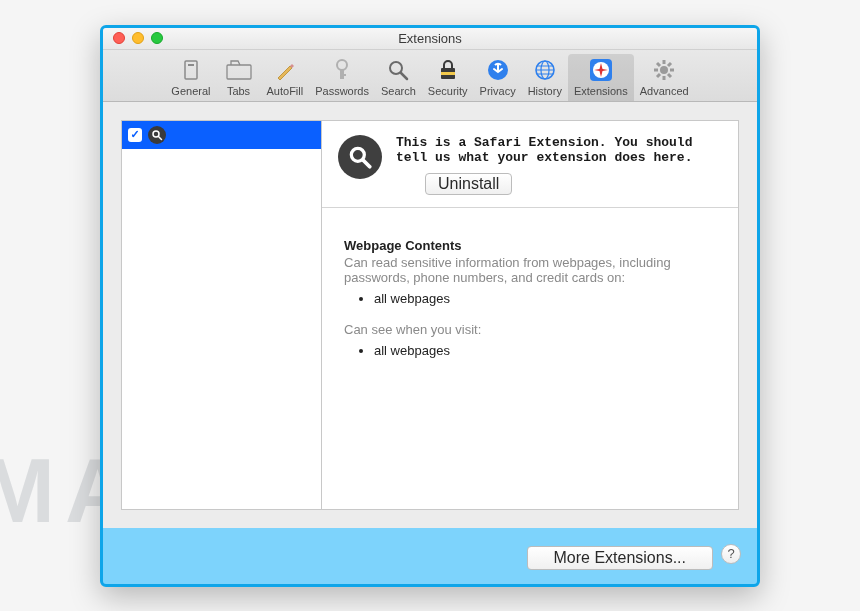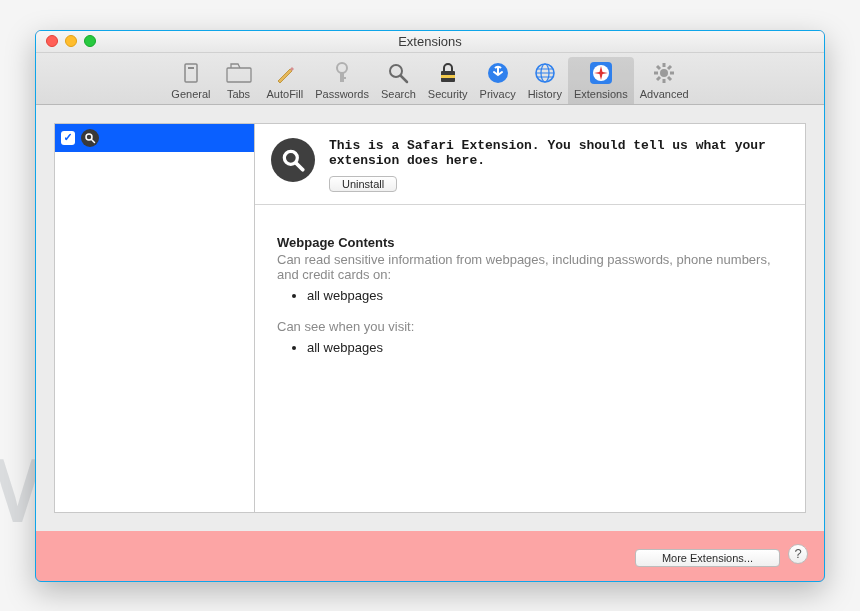--- a/index.html
+++ b/index.html
@@ -19,23 +19,23 @@
       font-weight: 800;
       color: rgba(100,110,120,0.18);
       letter-spacing: 10px;
       top: 440px;
       left: -20px;
       z-index: 0;
       white-space: nowrap;
       pointer-events: none;
     }
     .window {
-      width: 790px;
-      background: #fca5a5;
-      border: 1px solid #0ea5e9;
+      width: 660px;
+      background: #7dd3fc;
+      border: 3px solid #0ea5e9;
       border-radius: 6px;
       box-shadow: 0 10px 30px rgba(0,0,0,0.25);
       position: relative;
       z-index: 1;
       overflow: hidden;
     }
     .titlebar {
       height: 22px;
       background: linear-gradient(#f6f6f6, #e8e8e8);
       border-bottom: 1px solid #d0d0d0;
@@ -146,28 +146,29 @@
       flex-shrink: 0;
     }
     .head-text {
       font-size: 13px;
       color: #1a1a1a;
       font-weight: 600;
       font-family: Liberation Mono, monospace;
     }
     .mac-btn {
       display: inline-block;
-      font-size: 11px;
+      font-size: 16px;
       padding: 1px 12px;
       margin-top: 8px;
       background: linear-gradient(#ffffff, #f0f0f0);
       border: 1px solid #bcbcbc;
       border-radius: 4px;
       color: #2a2a2a;
       cursor: default;
+      margin-left: 29px;
     }
     .detail-body {
       padding: 22px 22px 10px 22px;
       font-size: 13px;
     }
     .perm-title {
       font-weight: 700;
       color: #222;
       margin-top: 8px;
     }

